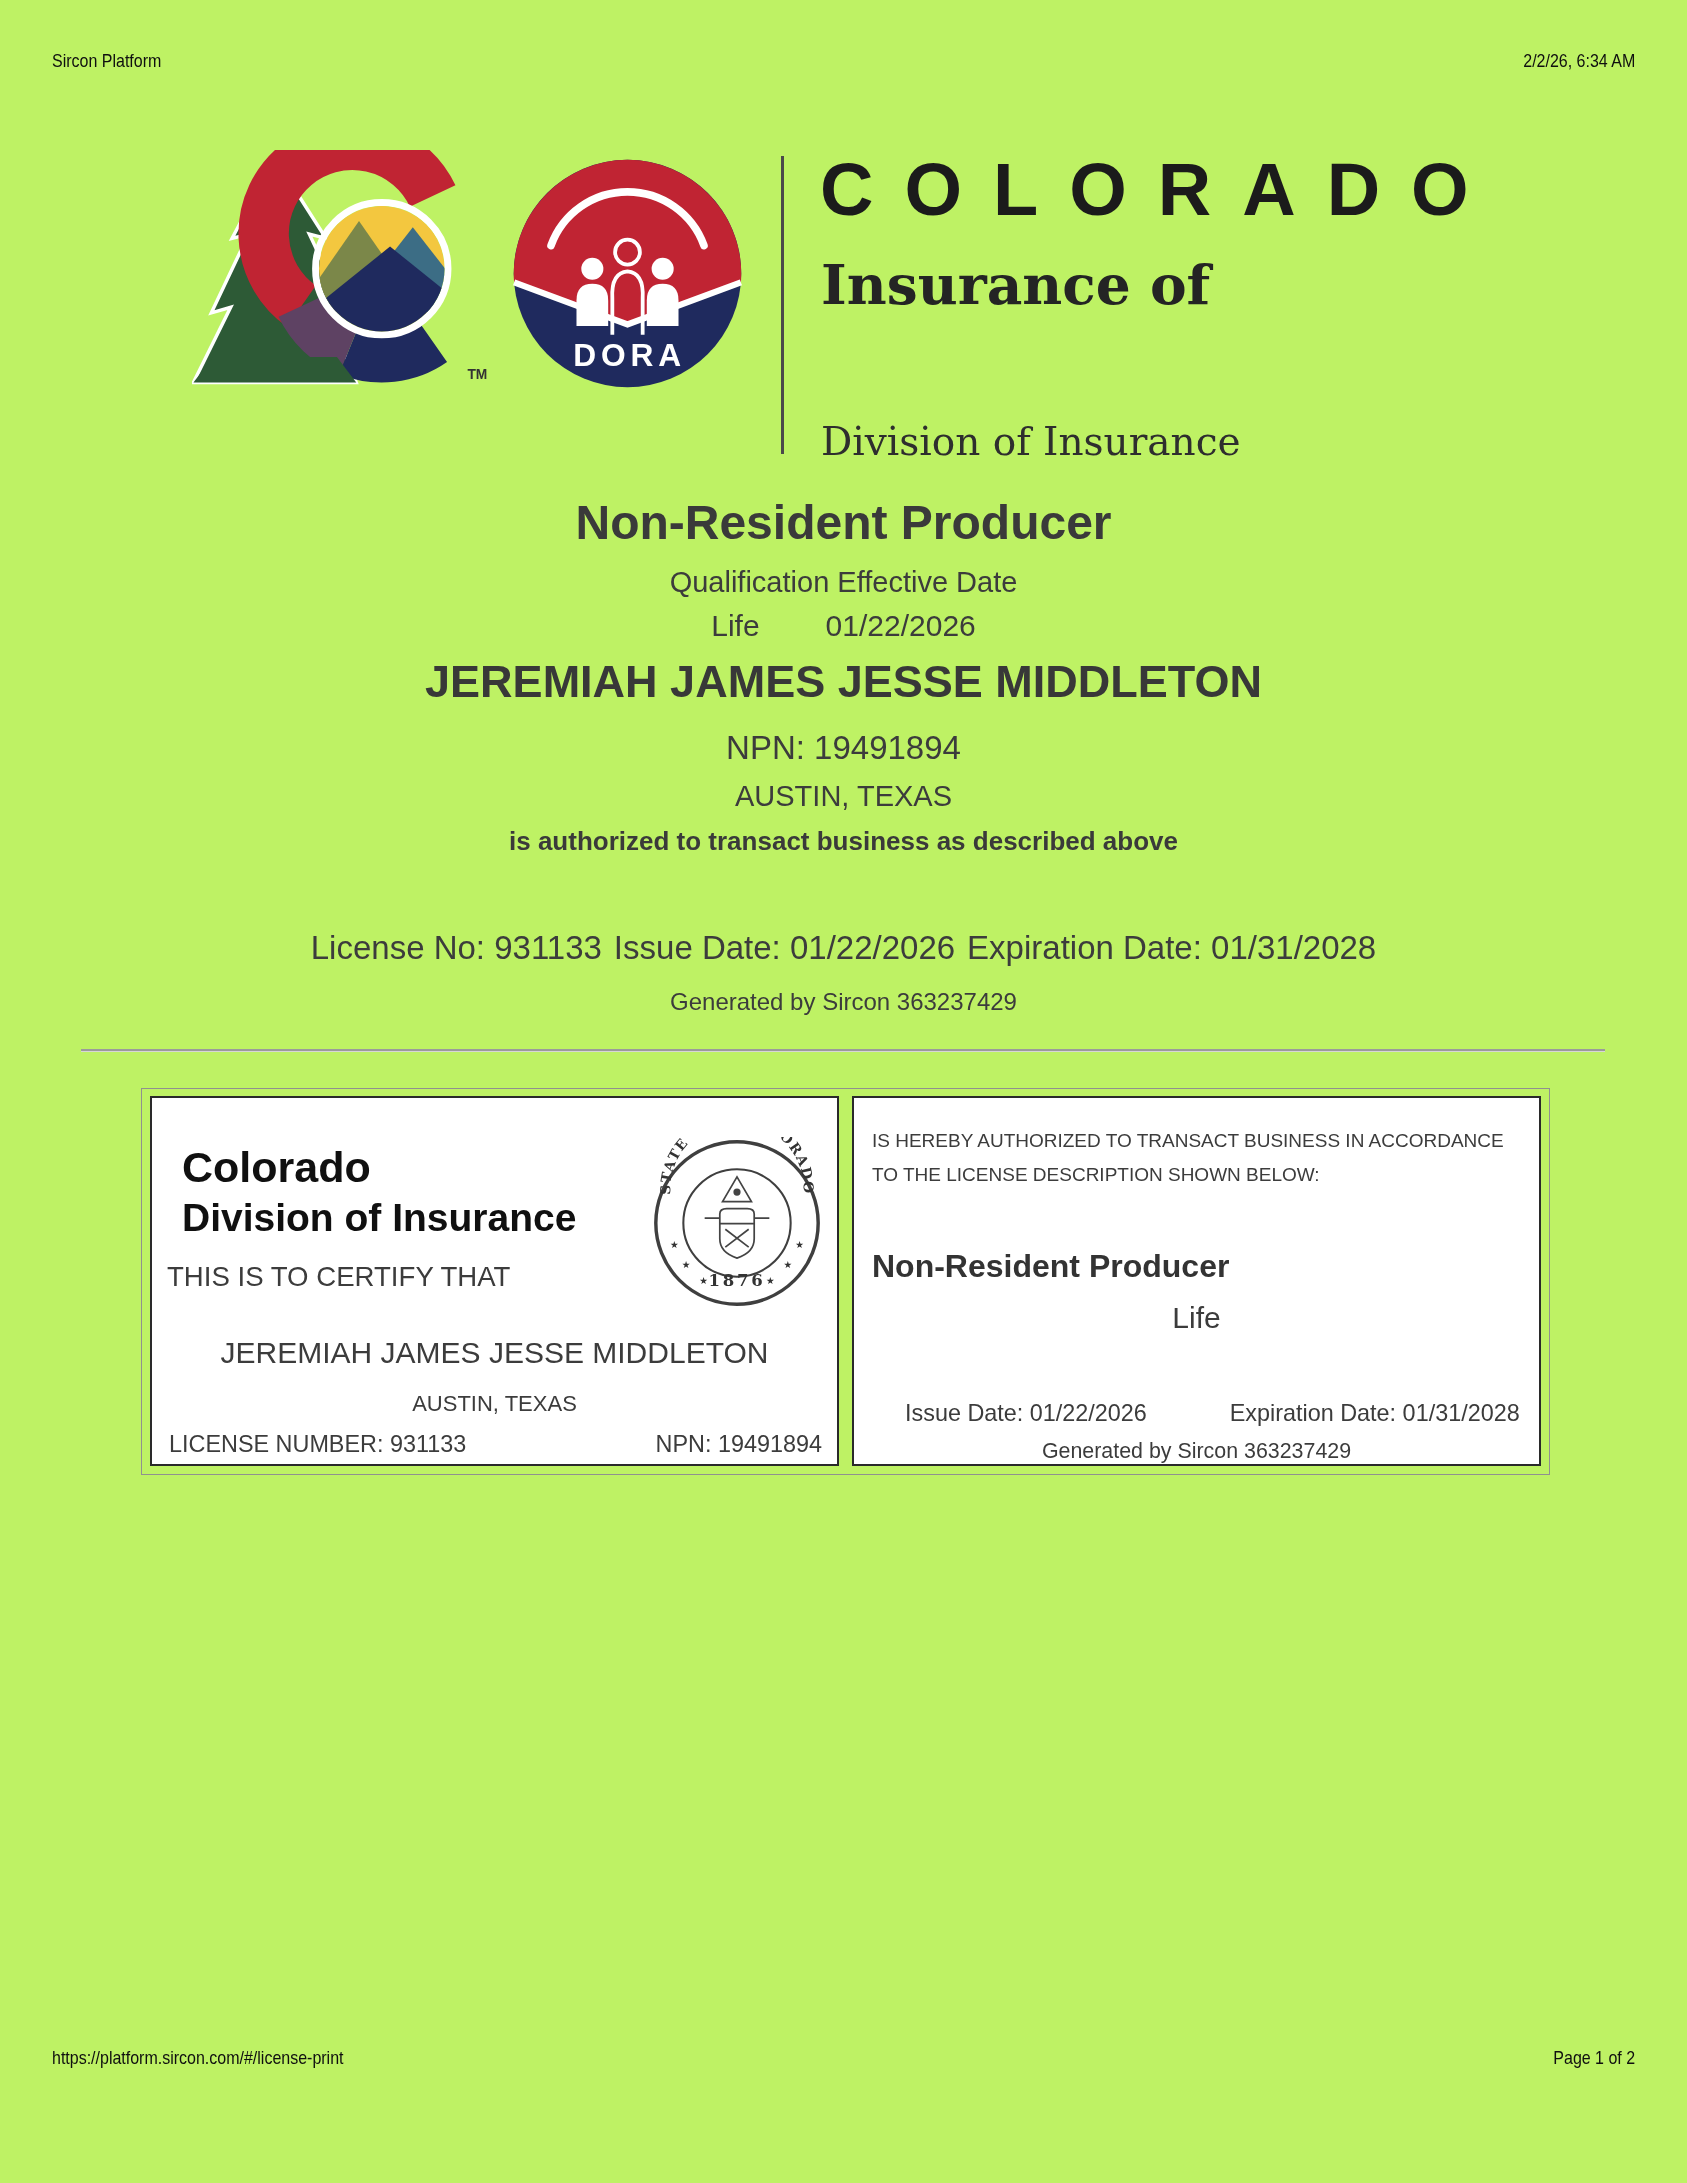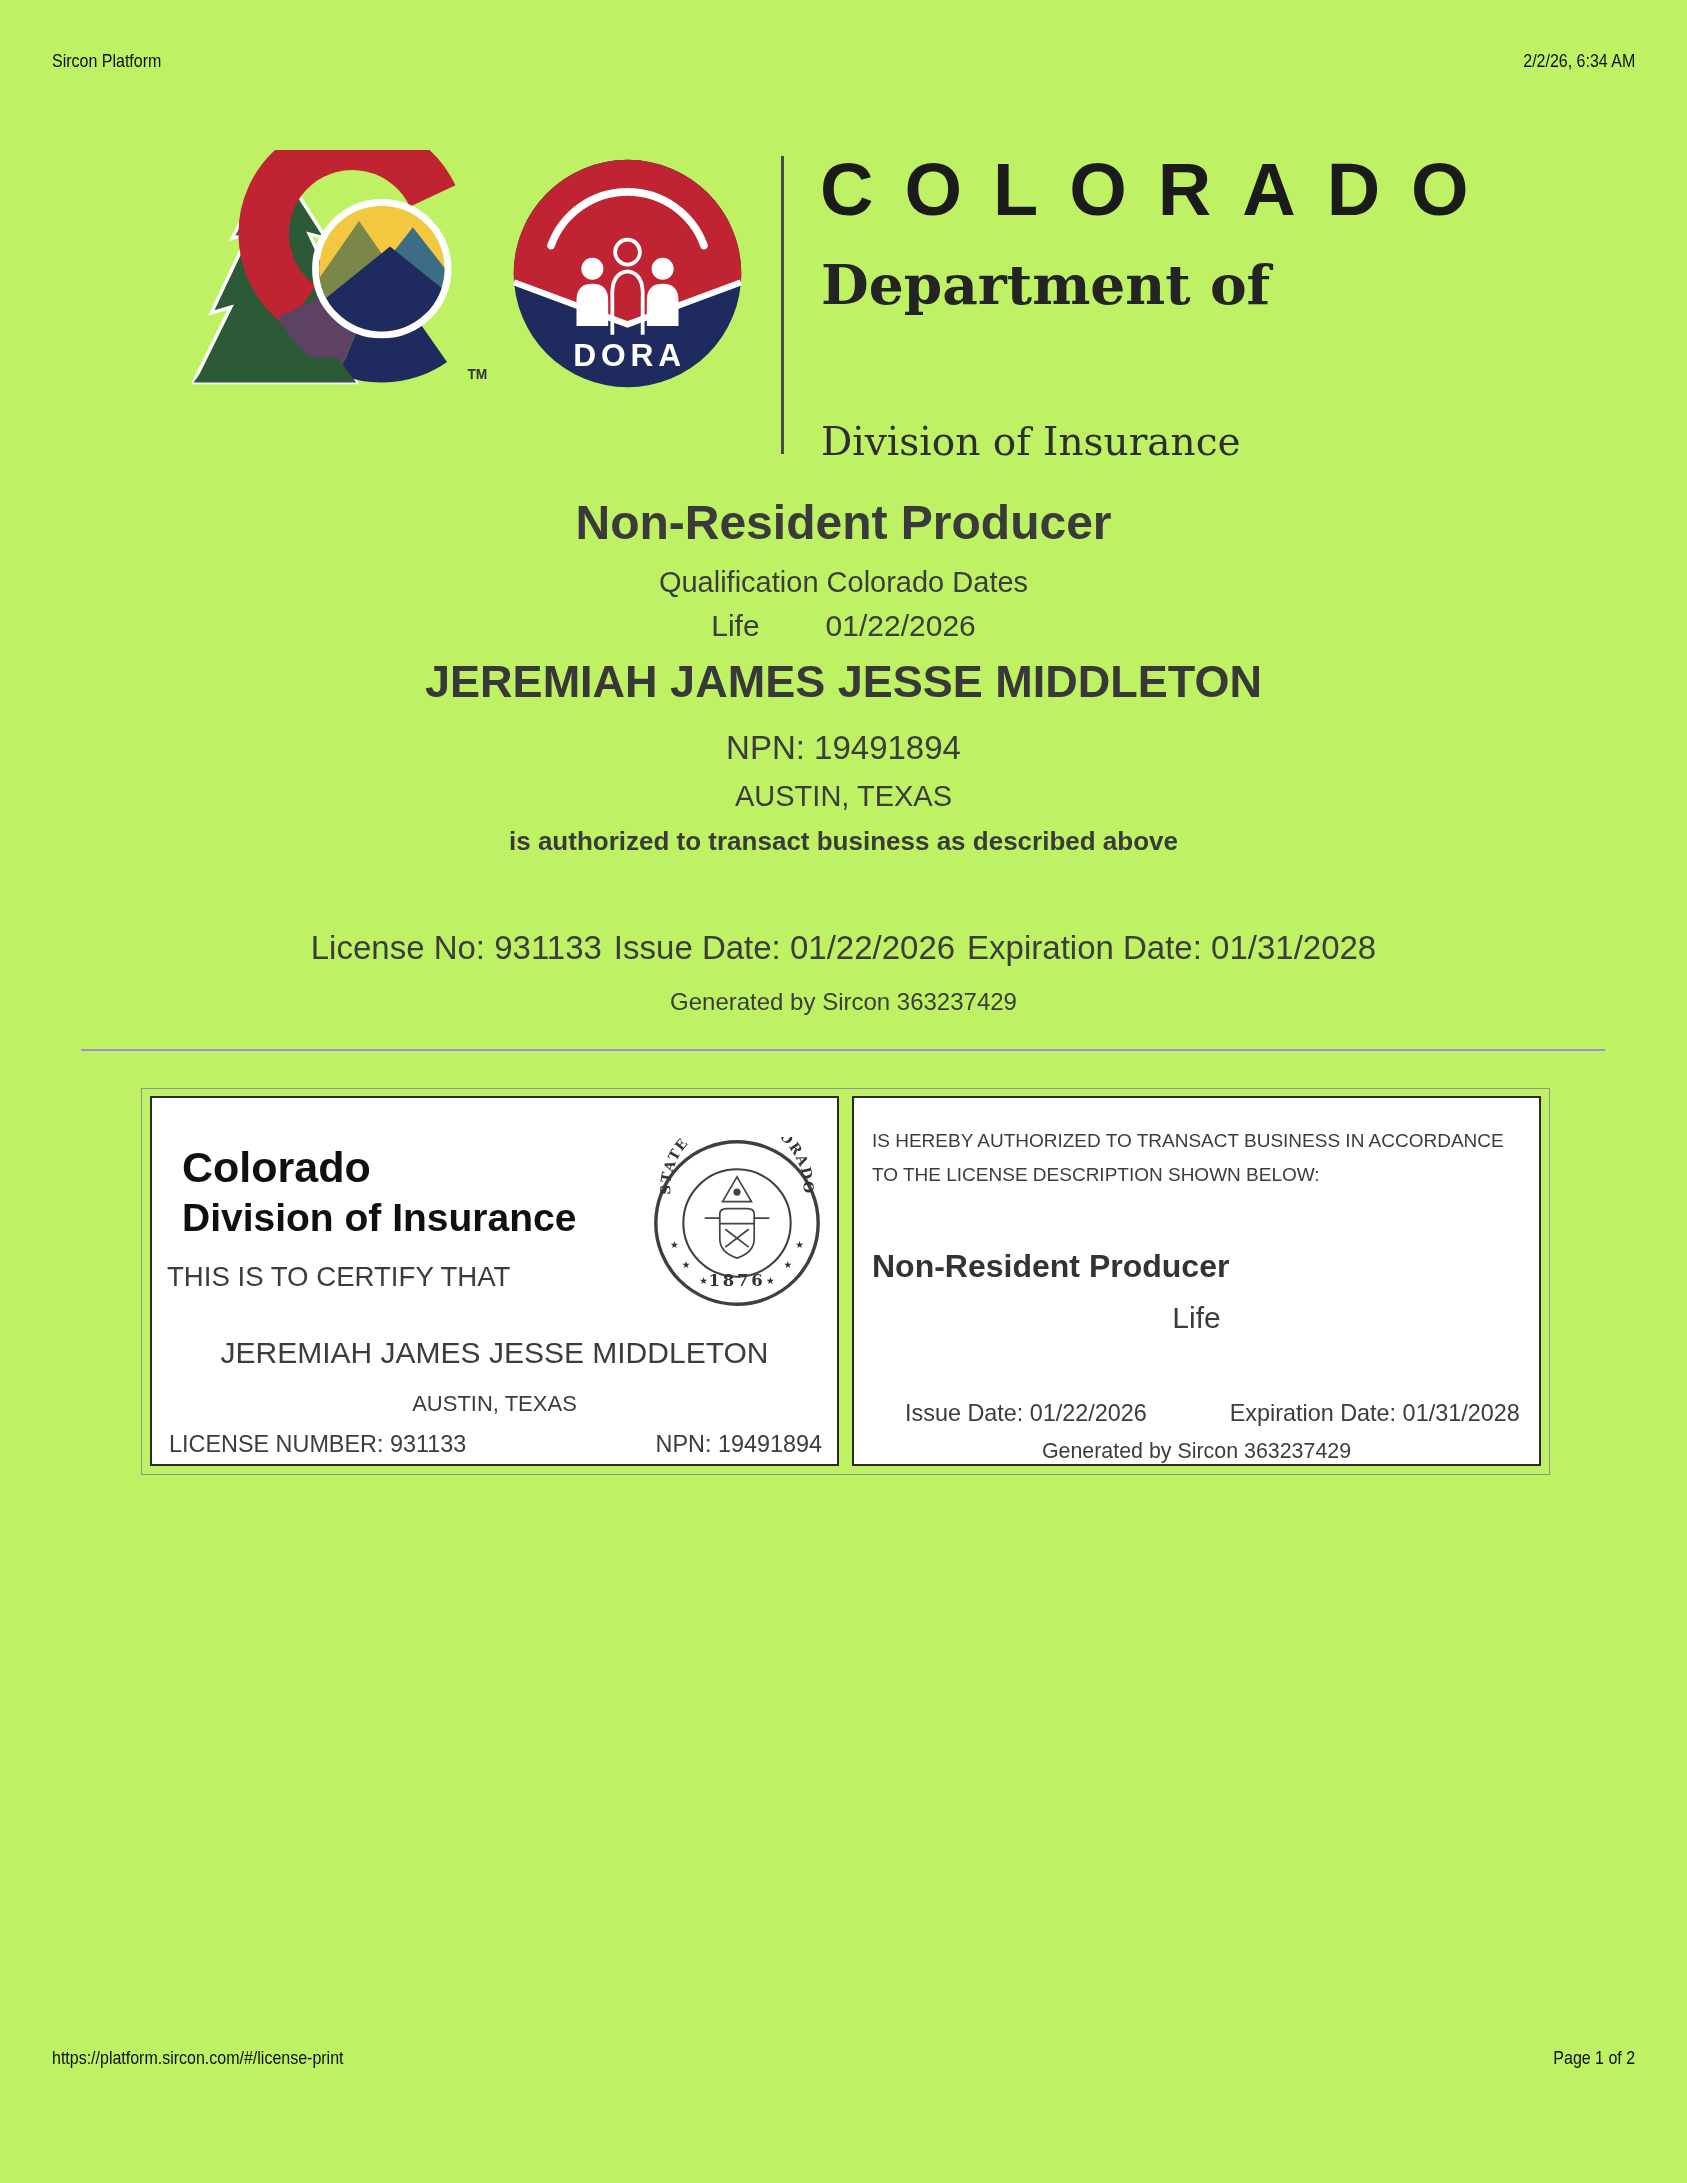--- a/index.html
+++ b/index.html
@@ -108,26 +108,26 @@
       <circle cx="169" cy="138" r="18"></circle>
       <path d="M147,258 V205 Q145,168 169,166 Q193,168 191,205 V258"></path>
     </g>
     <text x="172" y="303" font-size="46" font-weight="bold" fill="#ffffff" text-anchor="middle" letter-spacing="7" font-family="Liberation Sans, sans-serif">DORA</text>
   </svg>
 
   <div class="vrule"></div>
 
   <div class="state-name">COLORADO</div>
   <div class="dept">
-    <span>Department of</span><br>
+    <span>Insurance of</span><br>
   </div>
   <div class="division">Division of Insurance</div>
 
   <div class="cline cert-title">Non-Resident Producer</div>
-  <div class="cline cert-qual">Qualification Colorado Dates</div>
+  <div class="cline cert-qual">Qualification Effective Date</div>
   <div class="cline cert-loa-row">
     <span>Life</span>
     <span>01/22/2026</span>
   </div>
   <div class="cline cert-name">JEREMIAH JAMES JESSE MIDDLETON</div>
   <div class="cline cert-npn">NPN: 19491894</div>
   <div class="cline cert-city">AUSTIN, TEXAS</div>
   <div class="cline cert-auth">is authorized to transact business as described above</div>
   <div class="cline cert-lic-row">
     <span>License No: 931133</span>

